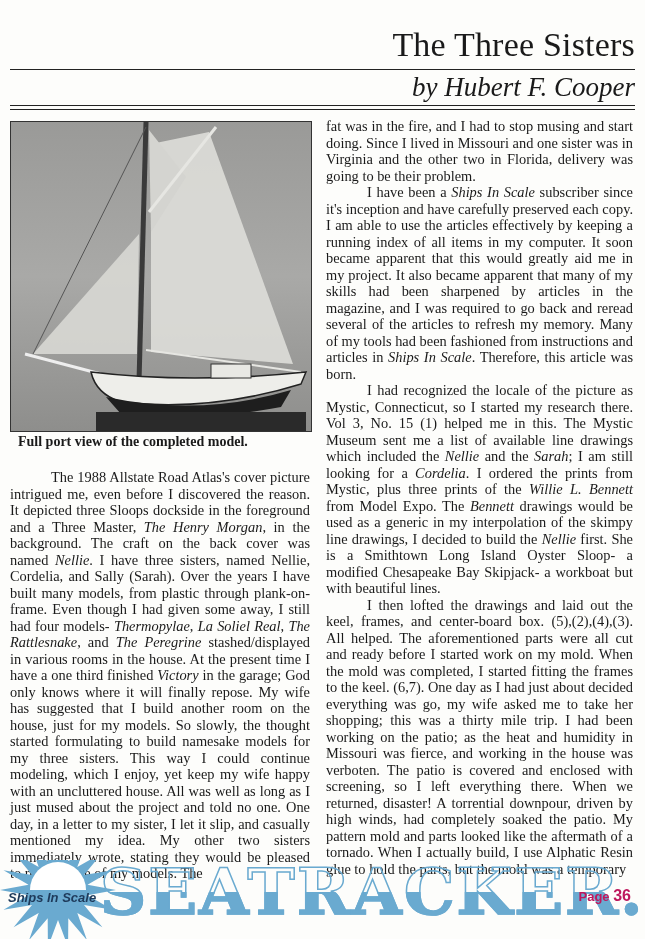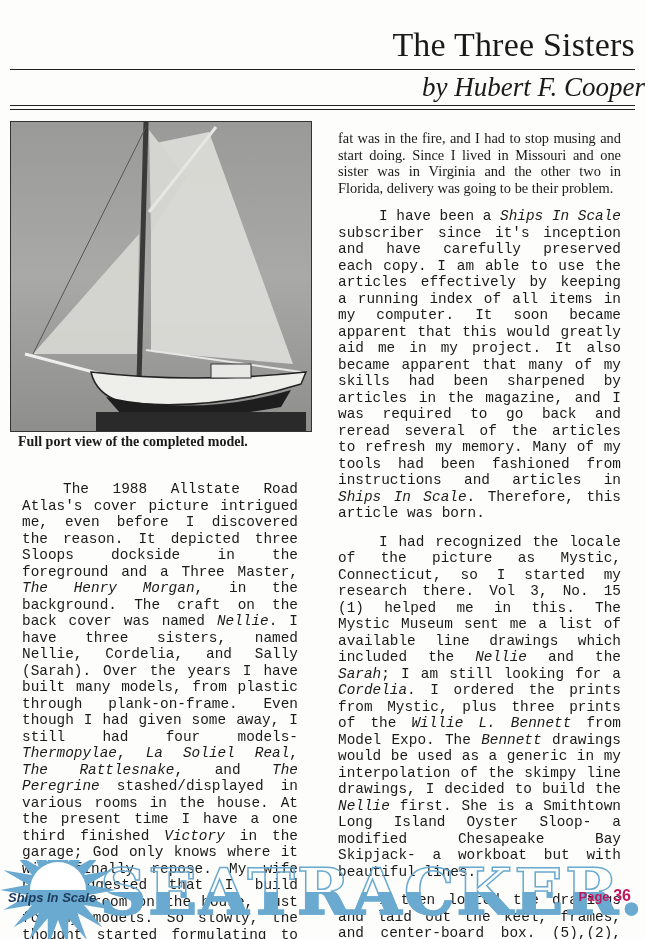--- a/index.html
+++ b/index.html
@@ -6,41 +6,41 @@
   body {
     width: 645px; height: 939px; background: #fdfdfb; position: relative; overflow: hidden;
     font-family: "Liberation Serif", "DejaVu Serif", serif; color: #1a1a1a;
   }
   .title {
     position: absolute; right: 10px; top: 26px;
     font-size: 34px; line-height: 38px; font-weight: normal; letter-spacing: 0.2px;
   }
   .rule1 { position: absolute; left: 10px; right: 10px; top: 69px; height: 1px; border-top: 1.5px solid #222; }
   .byline {
-    position: absolute; right: 0; top: 70px;
+    position: absolute; right: 10px; top: 70px;
     font-size: 27px; line-height: 34px; font-style: italic;
   }
   .rule2 { position: absolute; left: 10px; right: 10px; top: 105px; height: 3px; border-top: 1.5px solid #222; border-bottom: 1.5px solid #222; }
 
   .photo {
     position: absolute; left: 10px; top: 121px; width: 300px; height: 309px;
     border: 1px solid #333; background: linear-gradient(180deg,#9a9a98 0%, #a9a9a7 50%, #8e8e8c 100%);
     overflow: hidden;
   }
   .photo svg { display: block; }
   .caption {
     position: absolute; left: 18px; top: 433px; width: 300px;
     font-size: 14px; font-weight: bold; line-height: 18px;
   }
 
   .col {
     position: absolute; font-size: 14.4px; line-height: 16.5px; text-align: justify;
   }
-  .col p { margin: 12px; }
-  .col p.indent { text-indent: 41px; font-family: Liberation Mono, monospace; }
+  .col p { margin: 0; }
+  .col p.indent { text-indent: 41px; }
   .col-left { left: 10px; top: 469px; width: 300px; }
   .col-right { left: 326px; top: 118px; width: 307px; }
 
   .watermark {
     position: absolute; left: 100px; top: 862px; width: 540px; height: 60px;
     font-family: "DejaVu Serif", serif; font-weight: bold; font-size: 64px; line-height: 60px;
     letter-spacing: 2px; color: transparent;
     -webkit-text-stroke: 1.5px #6aaad0;
     background: linear-gradient(180deg, rgba(255,255,255,0) 0%, rgba(255,255,255,0) 50%, #6aaad0 50%, #6aaad0 100%);
     -webkit-background-clip: text; background-clip: text;

